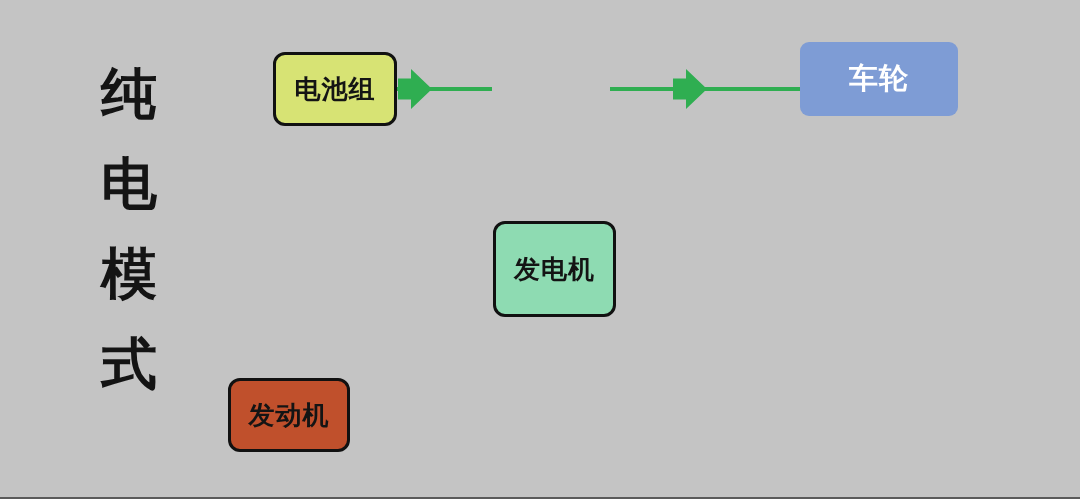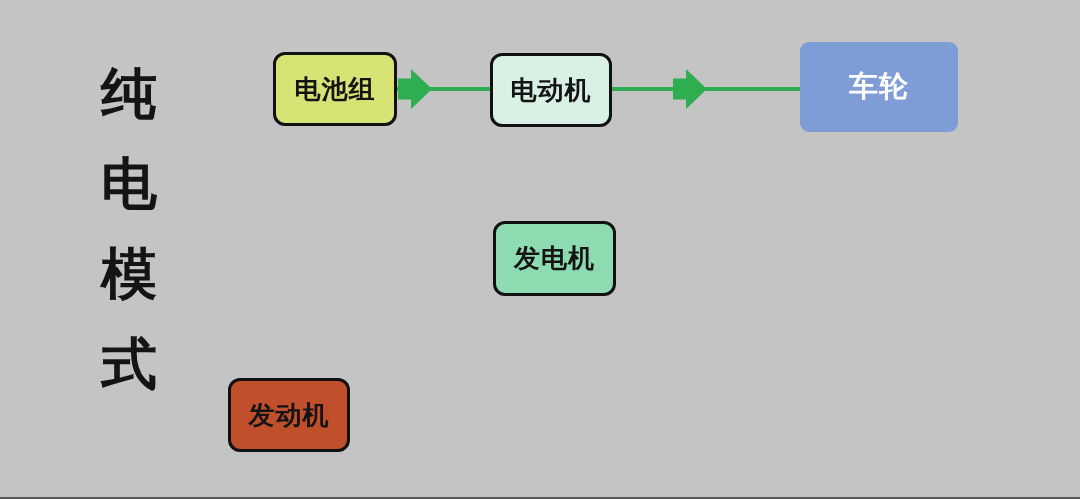--- a/index.html
+++ b/index.html
@@ -63,29 +63,29 @@
   .node-battery {
     left: 233px; top: 52px; width: 124px; height: 74px;
     background: var(--c-battery, #d7e374);
     margin-left: 40px;
   }
   .node-motor {
     left: 490px; top: 53px; width: 122px; height: 74px;
     background: var(--c-motor, #d9f0e4);
   }
   .node-wheel {
-    left: 800px; top: 42px; width: 158px; height: 90px;
+    left: 800px; top: 42px; width: 158px; height: 74px;
     background: var(--c-wheel, #7e9cd5);
     border: none;
     border-radius: 9px;
     color: var(--c-text_light, #fff);
     font-size: 29px;
   }
   .node-generator {
-    left: 493px; top: 221px; width: 123px; height: 75px;
+    left: 493px; top: 221px; width: 123px; height: 96px;
     background: var(--c-generator, #8edbb2);
   }
   .node-engine {
     left: 228px; top: 378px; width: 122px; height: 74px;
     background: var(--c-engine, #c0502c);
     justify-content: center;
   }
 
   .bottom-line {
     position: absolute;
@@ -116,23 +116,20 @@
     <g>
       <line x1="610" y1="89" x2="802" y2="89" stroke="currentColor" stroke-width="4"></line>
       <polygon fill="currentColor" points="673,78.5 686,78.5 686,69 707,89 686,109 686,99.5 673,99.5"></polygon>
     </g>
   </svg>
 
   <div class="node node-battery">
     <span>电池组</span>
   </div>
 
-  <div class="node node-motor">
-    <span>电动机</span>
-  </div>
 
   <div class="node node-wheel">
     <span>车轮</span>
   </div>
 
   <div class="node node-generator">
     <span>发电机</span>
   </div>
 
   <div class="node node-engine">

